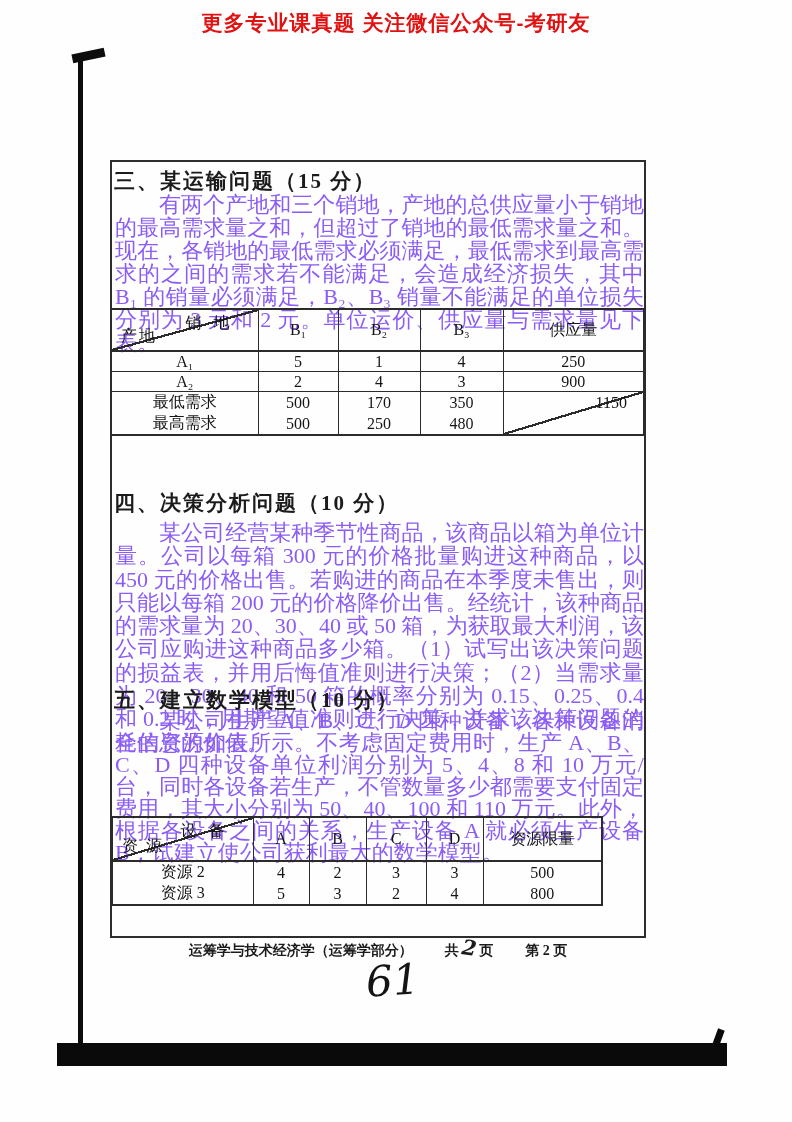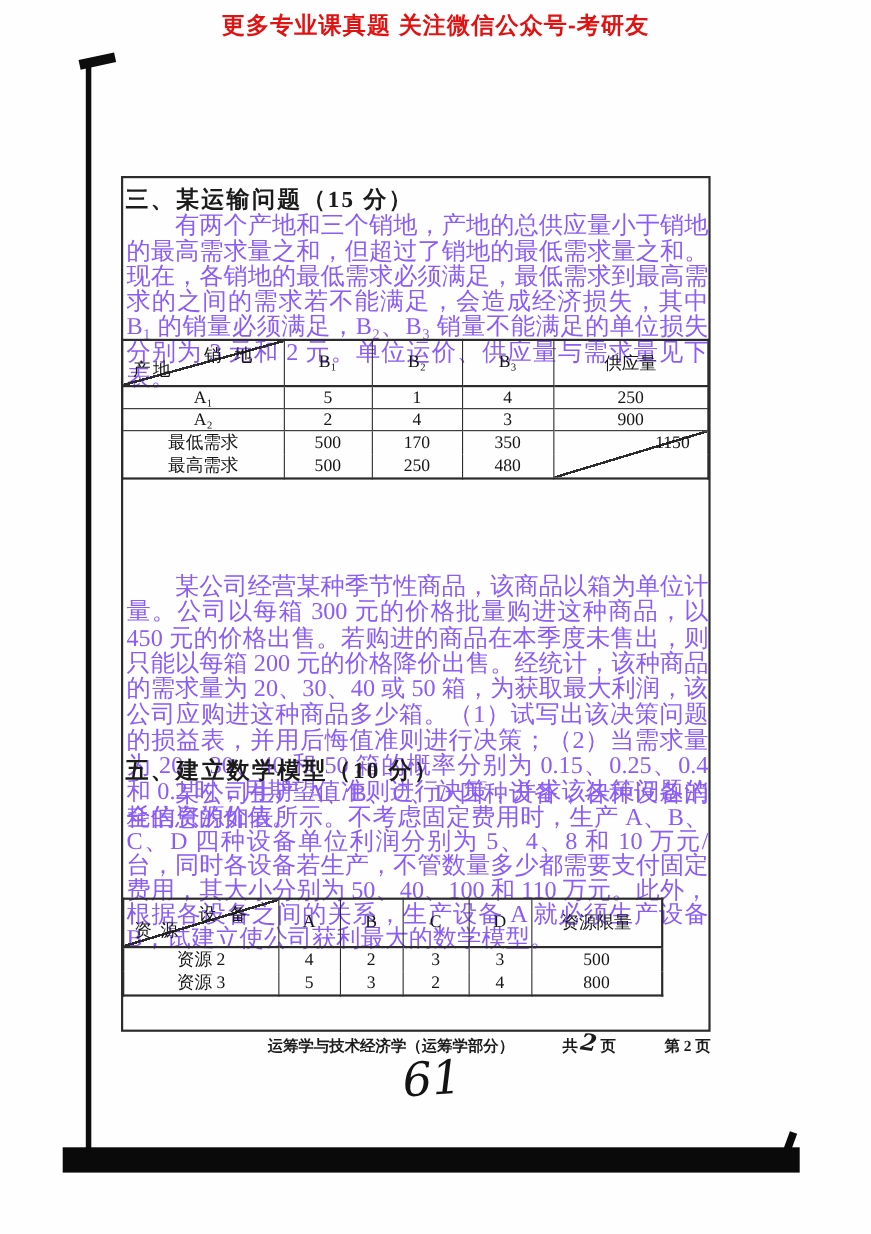--- a/index.html
+++ b/index.html
@@ -50,21 +50,21 @@
   .diag-bg { position:absolute; inset:0;
     background:linear-gradient(to bottom right,
       transparent calc(50% - 1.1px), #2b2b2b calc(50% - 1.1px),
       #2b2b2b calc(50% + 1.1px), transparent calc(50% + 1.1px)); }
   .corner-top    { position:absolute; top:3px;  right:24px; font-size:16px; letter-spacing:4px; }
   .corner-bottom { position:absolute; bottom:3px; left:9px; font-size:16px; letter-spacing:2px; }
   .total-cell { position:relative; }
   .total-label { position:absolute; top:2px; right:16px; font-size:16px; }
   
   .footer { position:absolute; left:110px; top:941px; width:536px; z-index:3;
-            display:flex; justify-content:flex-end; align-items:baseline; gap:44px;
+            display:flex; justify-content:center; align-items:baseline; gap:32px;
             font-size:14px; font-weight:600; white-space:nowrap; }
   .pages-group { display:inline-flex; align-items:baseline; }
   .hand-2 { display:inline-block; font-family:"DejaVu Serif",serif; font-style:italic;
             font-weight:bold; font-size:21px; line-height:14px; margin:0 3px;
             transform:rotate(8deg); }
   .hand-61 { position:absolute; left:366px; top:956px; z-index:3;
              font-family:"DejaVu Serif",serif; font-style:italic; font-size:42px;
              transform:rotate(-4deg); color:#141414; }
 </style>
 </head>
@@ -132,20 +132,21 @@
       <tr class="srow">
         <td>最高需求</td>
         <td>500</td>
         <td>250</td>
         <td>480</td>
       </tr>
     </tbody>
       </table>
 
 
+    <div class="sec-title" style="top:489px;">四、决策分析问题（10 分）</div>
     <div class="para" style="top:521px; line-height:23.3px;">某公司经营某种季节性商品，该商品以箱为单位计量。公司以每箱 300 元的价格批量购进这种商品，以 450 元的价格出售。若购进的商品在本季度未售出，则只能以每箱 200 元的价格降价出售。经统计，该种商品的需求量为 20、30、40 或 50 箱，为获取最大利润，该公司应购进这种商品多少箱。（1）试写出该决策问题的损益表，并用后悔值准则进行决策；（2）当需求量为 20、30、40 和 50 箱的概率分别为 0.15、0.25、0.4 和 0.2 时，用期望值准则进行决策，并求该决策问题的全信息的价值。</div>
 
     <div class="sec-title" style="top:686px;">五、建立数学模型（10 分）</div>
     <div class="para" style="top:710px; line-height:22px;">某公司生产 A、B、C、D 四种设备，各种设备消耗的资源如表所示。不考虑固定费用时，生产 A、B、C、D 四种设备单位利润分别为 5、4、8 和 10 万元/台，同时各设备若生产，不管数量多少都需要支付固定费用，其大小分别为 50、40、100 和 110 万元。此外，根据各设备之间的关系，生产设备 A 就必须生产设备 B，试建立使公司获利最大的数学模型。</div>
 
     <table class="qtable" id="t2" style="left:111px; top:816px; width:490px;border-radius:14px;">
       <colgroup>
         <col style="width:141px">
           <col style="width:56px">
           <col style="width:57px">

